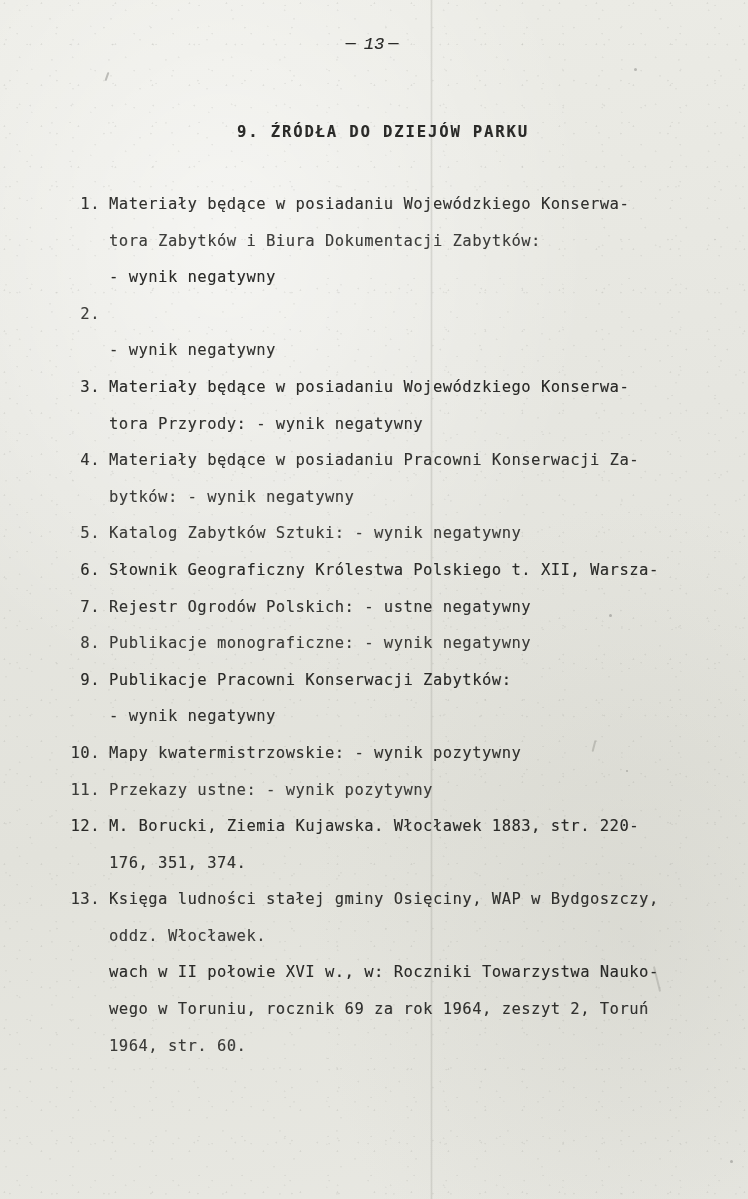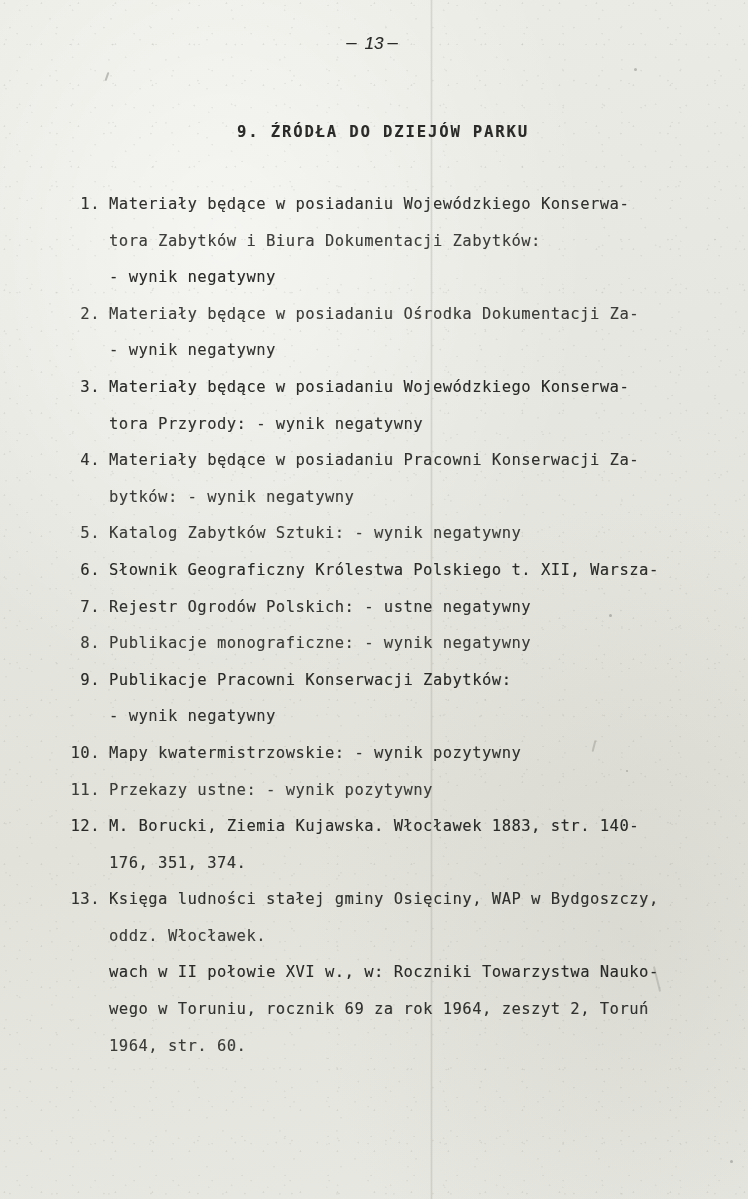--- a/index.html
+++ b/index.html
@@ -65,21 +65,21 @@
   #folio {
     position: absolute;
     top: 33px;
     left: 0;
     width: 748px;
     text-align: center;
     font-size: 17px;
     letter-spacing: 4px;
   }
   #folio .folio-num {
-    font-family: Liberation Sans, sans-serif;
+    font-family: Liberation Mono, monospace;
     font-style: italic;
     font-size: 17px;
     letter-spacing: 0;
     padding: 0 4px;
   }
 
   #title {
     position: absolute;
     top: 113px;
     left: 0;
@@ -163,21 +163,21 @@
 
   <h1 id="title" class="typed">9. ŹRÓDŁA DO DZIEJÓW PARKU</h1>
 
   <div id="list">
       <div class="item">
         <div class="line typed ink-1 first"><span class="num">1.</span><span class="body">Materiały będące w posiadaniu Wojewódzkiego Konserwa-</span></div>
         <div class="line typed ink-2 cont">tora Zabytków i Biura Dokumentacji Zabytków:</div>
         <div class="line typed ink-3 cont">- wynik negatywny</div>
       </div>
       <div class="item">
-        <div class="line typed ink-2 first"><span class="num">2.</span><span class="body">Materiały będące w posiadaniu Ośrodka Dokumentacji Za-</span></div>
+        <div class="line typed ink-2 first"><span class="num">2.</span></div>
         <div class="line typed ink-1 cont">- wynik negatywny</div>
       </div>
       <div class="item">
         <div class="line typed ink-3 first"><span class="num">3.</span><span class="body">Materiały będące w posiadaniu Wojewódzkiego Konserwa-</span></div>
         <div class="line typed ink-1 cont">tora Przyrody: - wynik negatywny</div>
       </div>
       <div class="item">
         <div class="line typed ink-1 first"><span class="num">4.</span><span class="body">Materiały będące w posiadaniu Pracowni Konserwacji Za-</span></div>
         <div class="line typed ink-2 cont">bytków: - wynik negatywny</div>
       </div>
@@ -197,21 +197,21 @@
         <div class="line typed ink-3 first"><span class="num">9.</span><span class="body">Publikacje Pracowni Konserwacji Zabytków:</span></div>
         <div class="line typed ink-1 cont">- wynik negatywny</div>
       </div>
       <div class="item">
         <div class="line typed ink-1 first"><span class="num">10.</span><span class="body">Mapy kwatermistrzowskie: - wynik pozytywny</span></div>
       </div>
       <div class="item">
         <div class="line typed ink-2 first"><span class="num">11.</span><span class="body">Przekazy ustne: - wynik pozytywny</span></div>
       </div>
       <div class="item">
-        <div class="line typed ink-3 first"><span class="num">12.</span><span class="body">M. Borucki, Ziemia Kujawska. Włocławek 1883, str. 140-</span></div>
+        <div class="line typed ink-3 first"><span class="num">12.</span><span class="body">M. Borucki, Ziemia Kujawska. Włocławek 1883, str. 220-</span></div>
         <div class="line typed ink-1 cont">176, 351, 374.</div>
       </div>
       <div class="item">
         <div class="line typed ink-1 first"><span class="num">13.</span><span class="body">Księga ludności stałej gminy Osięciny, WAP w Bydgoszczy,</span></div>
         <div class="line typed ink-2 cont">oddz. Włocławek.</div>
       </div>
       <div class="item">
         <div class="line typed ink-3 cont">wach w II połowie XVI w., w: Roczniki Towarzystwa Nauko-</div>
         <div class="line typed ink-1 cont">wego w Toruniu, rocznik 69 za rok 1964, zeszyt 2, Toruń</div>
         <div class="line typed ink-2 cont">1964, str. 60.</div>

